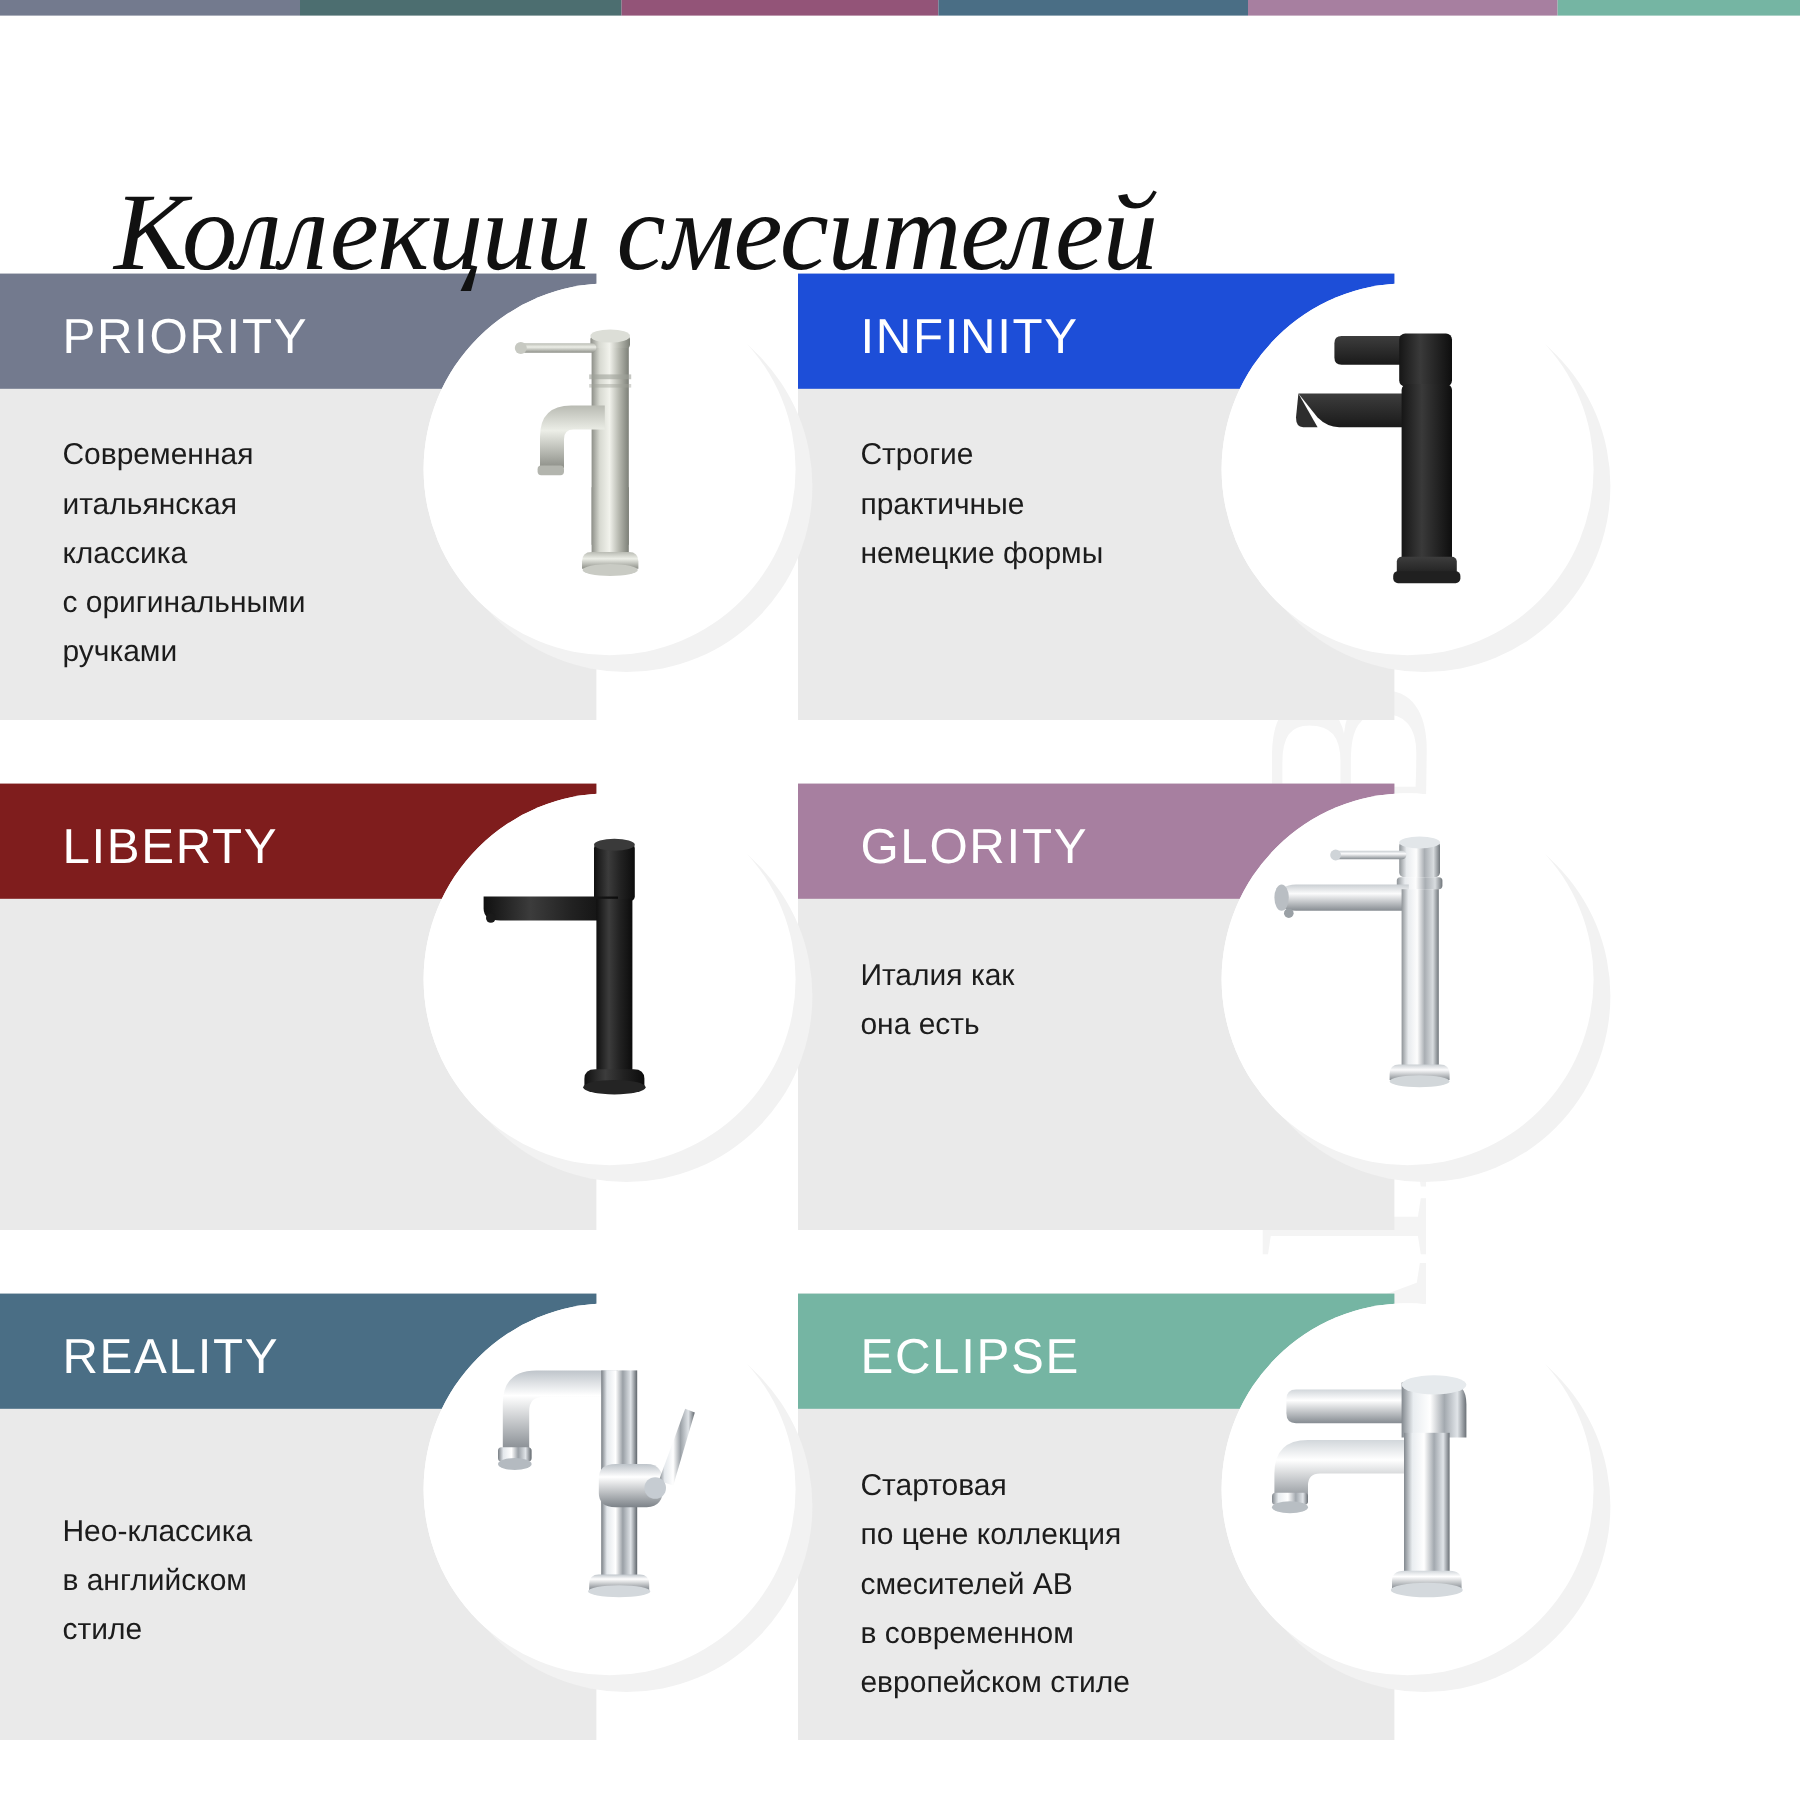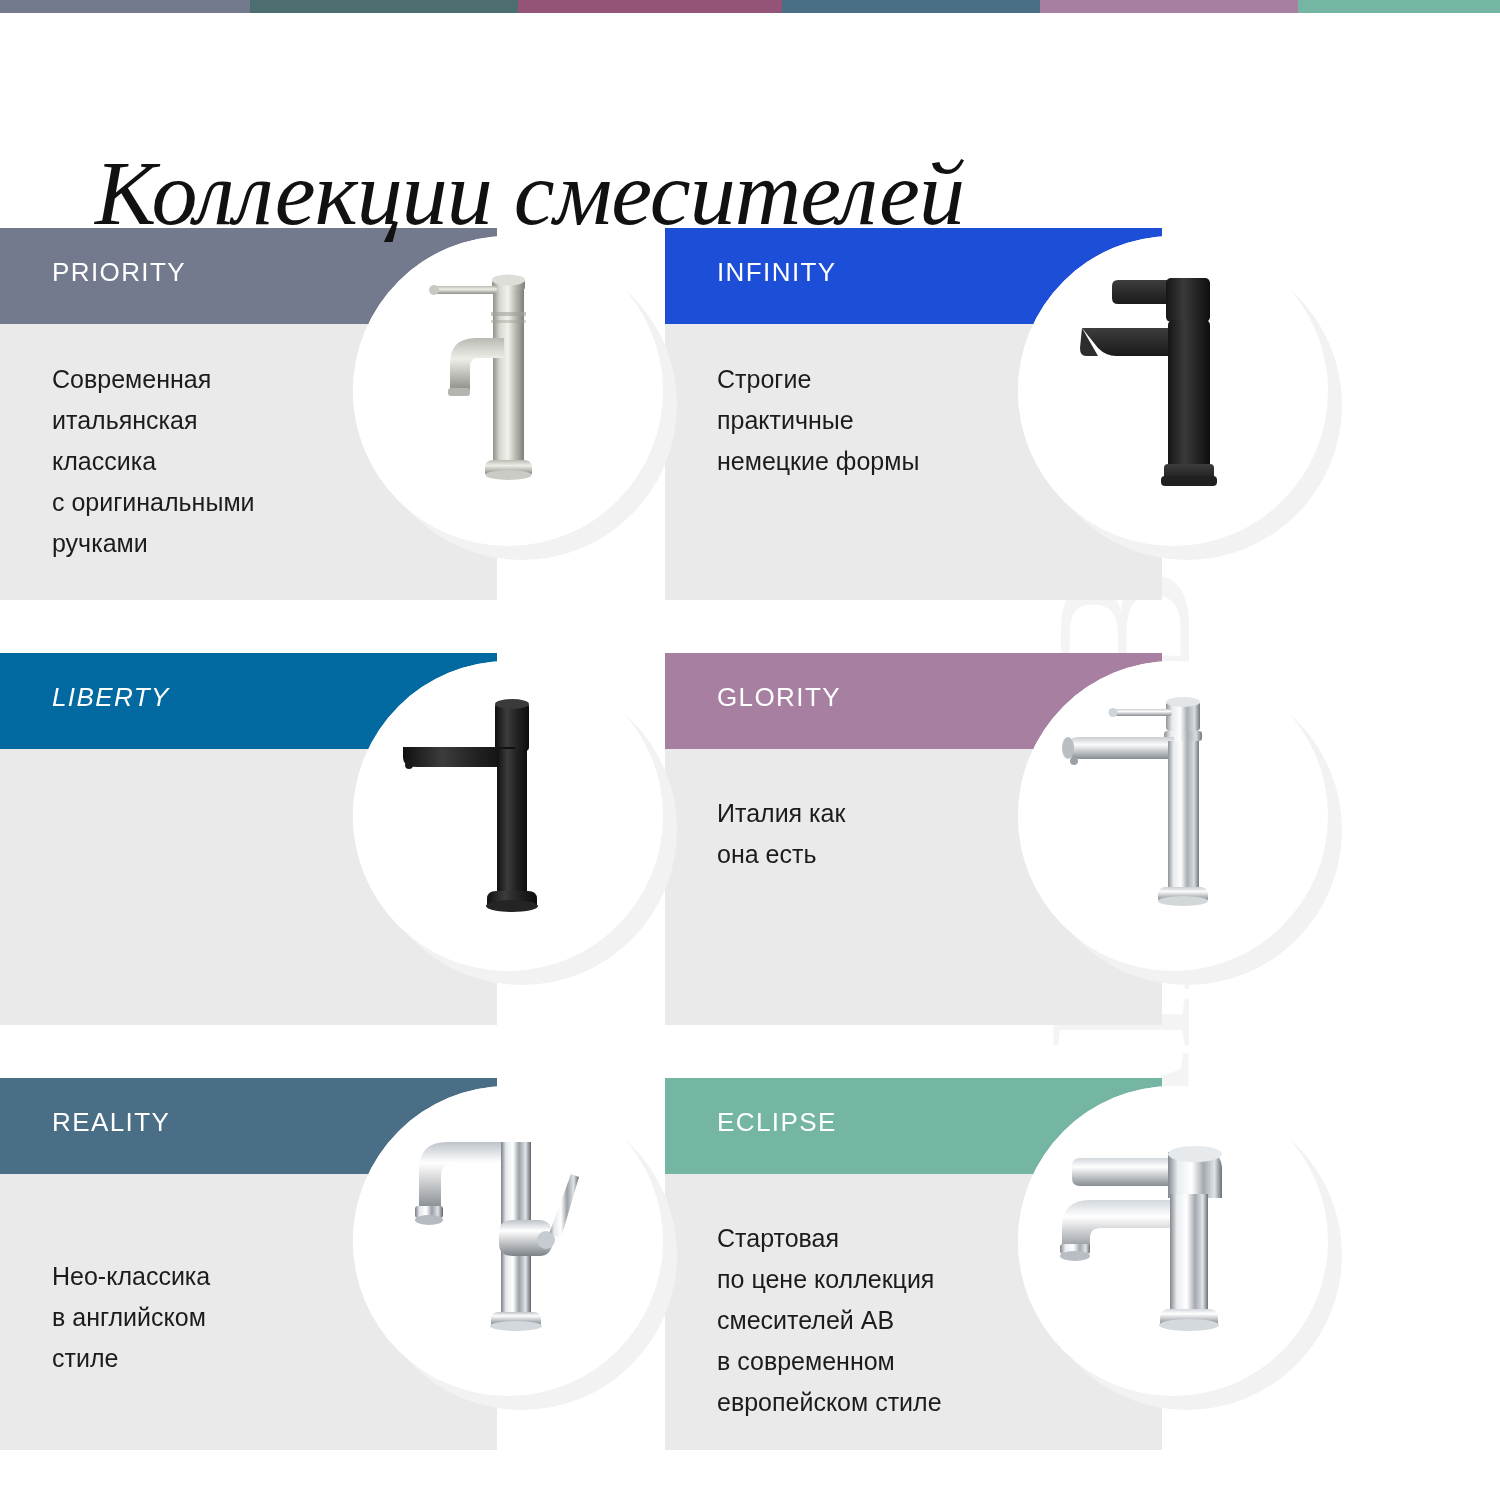--- a/index.html
+++ b/index.html
@@ -81,21 +81,21 @@
   }
   .card-header{
     position:absolute;
     left:0;top:0;
     width:497px;height:96px;
     z-index:2;
   }
   .card-title{
     position:absolute;
     left:52px;top:29px;
-    font-size:26px;
+    font-size:41px;
     font-weight:400;
     letter-spacing:1.4px;
     color:#ffffff;
     white-space:nowrap;
   }
   .card-desc{
     position:absolute;
     left:52px;
     width:360px;
     font-size:25px;
@@ -243,21 +243,21 @@
           </svg>
         </div>
       </div>
     </div>
   </div>
 
   <div class="row">
 
     <div class="card col-left">
       <div class="card-body" style="background: rgb(234, 234, 234);"></div>
-      <div class="card-header" style="background: #0369a1; font-style: italic;">
+      <div class="card-header" style="background: #7f1d1d;">
         <div class="card-title">LIBERTY</div>
       </div>
       <div class="photo-circle">
         <div class="photo-inner">
           <svg width="310" height="310" viewBox="0 0 310 310">
             <defs>
               <linearGradient id="blk3" x1="0" y1="0" x2="1" y2="0">
                 <stop offset="0%" stop-color="#101010"></stop>
                   <stop offset="35%" stop-color="#3c3c3c"></stop>
                 <stop offset="65%" stop-color="#222"></stop>

